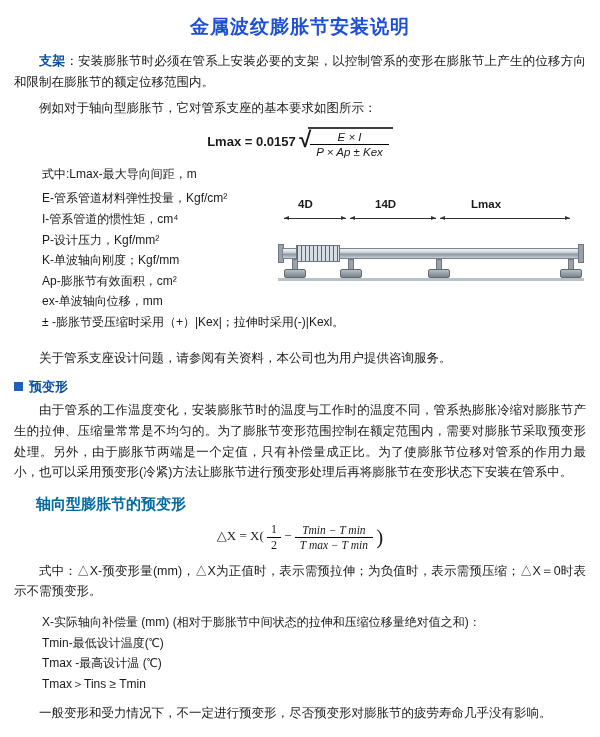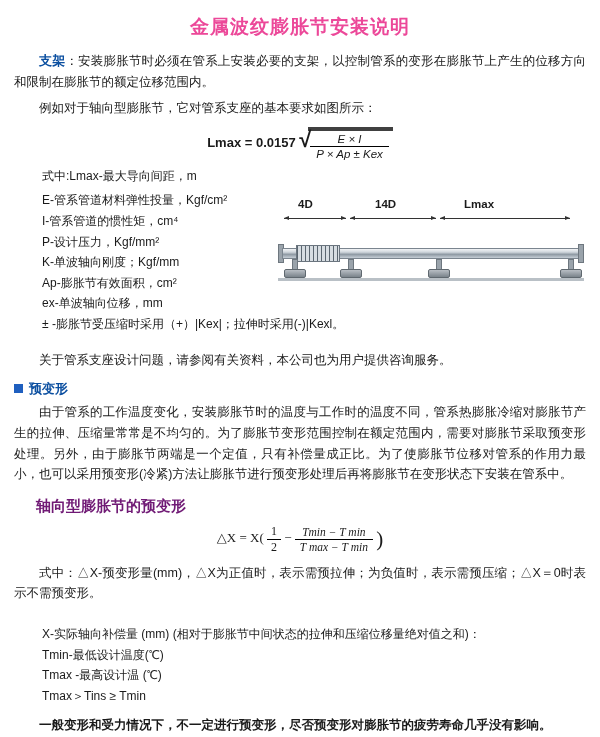--- a/index.html
+++ b/index.html
@@ -20,21 +20,21 @@
     height: 737px;
     padding: 0;
     box-sizing: border-box;
   }
   h1.doc-title {
     font-size: 19px;
     font-weight: bold;
     text-align: center;
     margin: 14px 0 10px 0;
     letter-spacing: 1px;
-    color: #ec4899;
+    color: #1d4ed8;
   }
   .content {
     padding: 0 14px;
     box-sizing: border-box;
   }
   p {
     margin: 0 0 4px 0;
     font-size: 12.5px;
     line-height: 1.65;
     text-align: justify;
@@ -55,21 +55,21 @@
     background: #1f5fbf;
     margin-right: 6px;
     vertical-align: baseline;
   }
   .sec-head-inline {
     display: inline;
   }
   .sub-head {
     font-size: 15px;
     font-weight: bold;
-    color: #701a75;
+    color: #0369a1;
     margin: 12px 0 6px 0;
     padding-left: 22px;
   }
   .formula-box {
     text-align: center;
     margin: 8px 0 6px 0;
   }
   .formula {
     display: inline-block;
     font-size: 13px;
@@ -102,21 +102,21 @@
   .sqrt:before {
     content: "\221A";
     position: absolute;
     left: 0;
     top: 2px;
     font-size: 22px;
     line-height: 22px;
   }
   .sqrt .inner {
     display: inline-block;
-    border-top: 4px solid #404040;
+    border-top: 2px solid #404040;
     padding: 2px 4px 0 2px;
   }
   .legend {
     padding-left: 28px;
     margin: 4px 0 0 0;
   }
   .legend li {
     list-style: none;
     font-size: 12px;
     line-height: 1.72;
@@ -140,21 +140,21 @@
   }
   .fig-labels {
     position: relative;
     height: 16px;
     font-size: 11.5px;
     font-weight: bold;
   }
   .fig-labels span { position: absolute; top: 0; }
   .fig-l1 { left: 20px; }
   .fig-l2 { left: 97px; }
-  .fig-l3 { left: 186px; }
+  .fig-l3 { left: 193px; }
   .fig-arrows {
     position: relative;
     height: 10px;
   }
   .arrow-line {
     position: absolute;
     top: 4px;
     height: 1px;
     background: #333;
   }
@@ -336,28 +336,28 @@
         <span class="fracwide">
           <span class="num">Tmin − T min</span>
           <span class="den">T max − T min</span>
         </span>
         <span class="big-paren">)</span>
       </span>
     </div>
 
     <p class="indent" style="margin-top:8px;">式中：△X-预变形量(mm)，△X为正值时，表示需预拉伸；为负值时，表示需预压缩；△X＝0时表示不需预变形。</p>
 
-    <ul class="legend" style="margin-top:20px;">
+    <ul class="legend" style="margin-top:10px;">
       <li>X-实际轴向补偿量 (mm) (相对于膨胀节中间状态的拉伸和压缩位移量绝对值之和)：</li>
       <li>Tmin-最低设计温度(℃)</li>
       <li>Tmax -最高设计温 (℃)</li>
       <li>Tmax＞Tins ≥ Tmin</li>
     </ul>
 
-    <p class="indent" style="margin-top:8px;font-weight:bold;">一般变形和受力情况下，不一定进行预变形，尽否预变形对膨胀节的疲劳寿命几乎没有影响。</p>
+    <p class="indent" style="margin-top:8px;">一般变形和受力情况下，不一定进行预变形，尽否预变形对膨胀节的疲劳寿命几乎没有影响。</p>
 
   </div>
 
   <div class="figure-wrap">
     <div class="fig-labels">
       <span class="fig-l1">4D</span>
       <span class="fig-l2">14D</span>
       <span class="fig-l3">Lmax</span>
     </div>
     <div class="fig-arrows">

